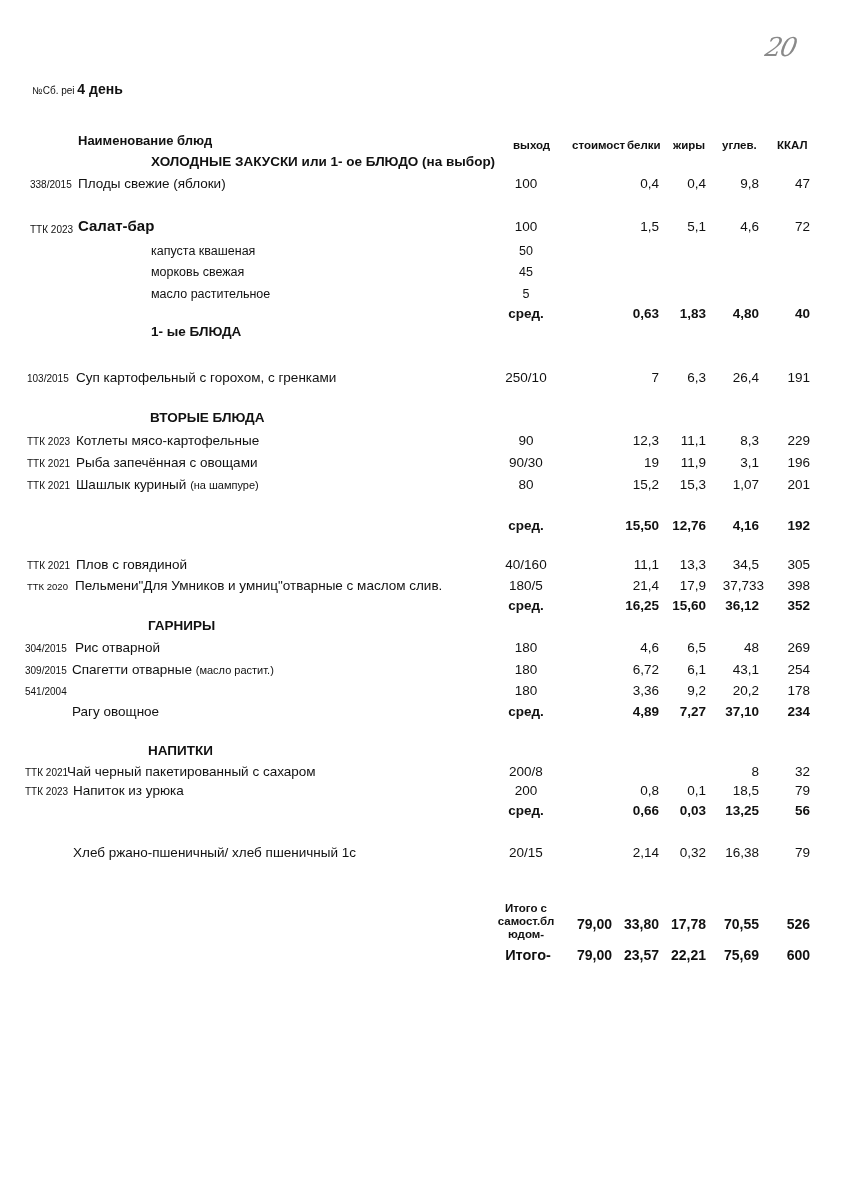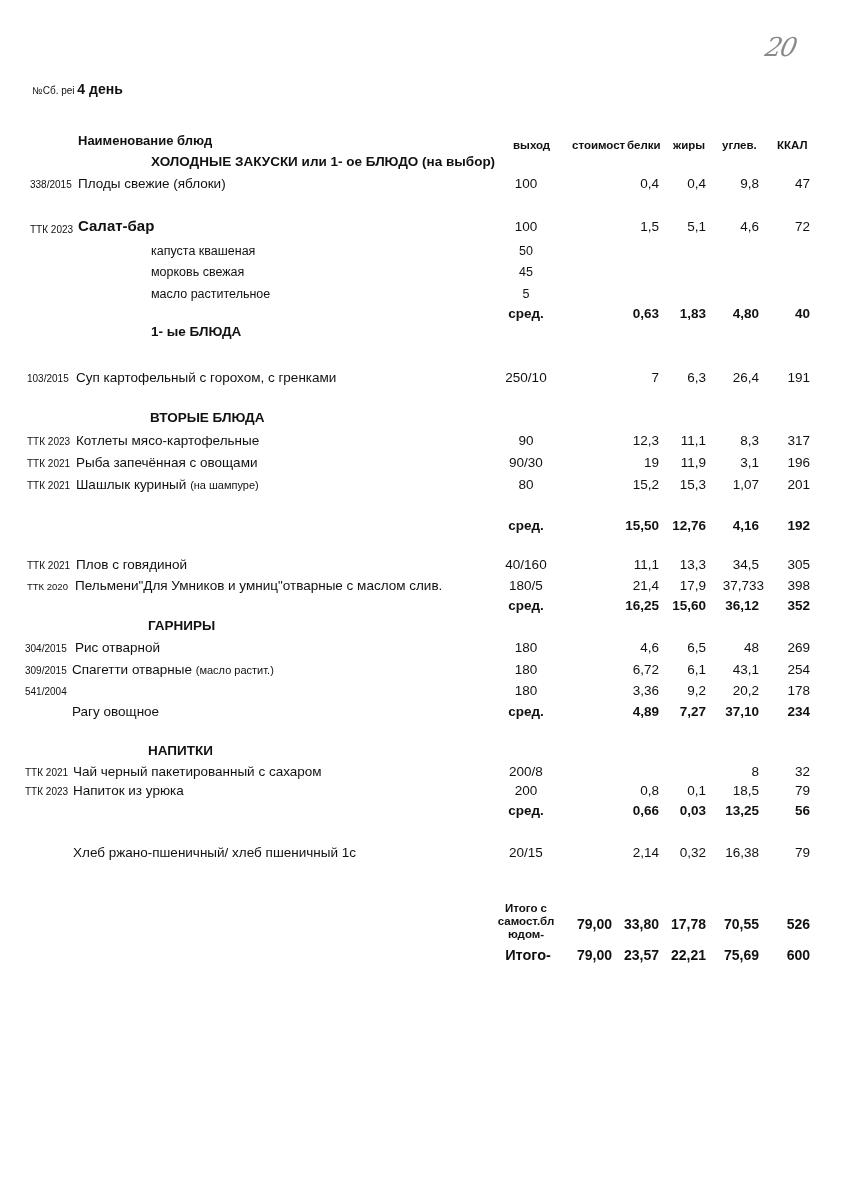--- a/index.html
+++ b/index.html
@@ -105,21 +105,21 @@
 
 <div class="abs section" style="left:150px;top:410px;">ВТОРЫЕ  БЛЮДА</div>
 
 <div class="row" style="top:433px;">
   <span class="code" style="left:27px;">ТТК 2023</span>
   <span class="name" style="left:76px;">Котлеты мясо-картофельные</span>
   <span class="cell c-out">90</span>
   <span class="cell c-b">12,3</span>
   <span class="cell c-z">11,1</span>
   <span class="cell c-u">8,3</span>
-  <span class="cell c-k">317</span>
+  <span class="cell c-k">229</span>
 </div>
 <div class="row" style="top:455px;">
   <span class="code" style="left:27px;">ТТК 2021</span>
   <span class="name" style="left:76px;">Рыба запечённая с овощами</span>
   <span class="cell c-out">90/30</span>
   <span class="cell c-b">19</span>
   <span class="cell c-z">11,9</span>
   <span class="cell c-u">3,1</span>
   <span class="cell c-k">196</span>
 </div>
@@ -201,21 +201,21 @@
   <span class="cell c-b">4,89</span>
   <span class="cell c-z">7,27</span>
   <span class="cell c-u">37,10</span>
   <span class="cell c-k">234</span>
 </div>
 
 <div class="abs section" style="left:148px;top:743px;">НАПИТКИ</div>
 
 <div class="row" style="top:764px;">
   <span class="code" style="left:25px;">ТТК 2021</span>
-  <span class="name" style="left:73px;text-align:center;">Чай черный пакетированный с сахаром</span>
+  <span class="name" style="left:67px;text-align:center;">Чай черный пакетированный с сахаром</span>
   <span class="cell c-out">200/8</span>
   <span class="cell c-u">8</span>
   <span class="cell c-k">32</span>
 </div>
 <div class="row" style="top:783px;">
   <span class="code" style="left:25px;">ТТК 2023</span>
   <span class="name" style="left:73px;">Напиток из урюка</span>
   <span class="cell c-out">200</span>
   <span class="cell c-b">0,8</span>
   <span class="cell c-z">0,1</span>

